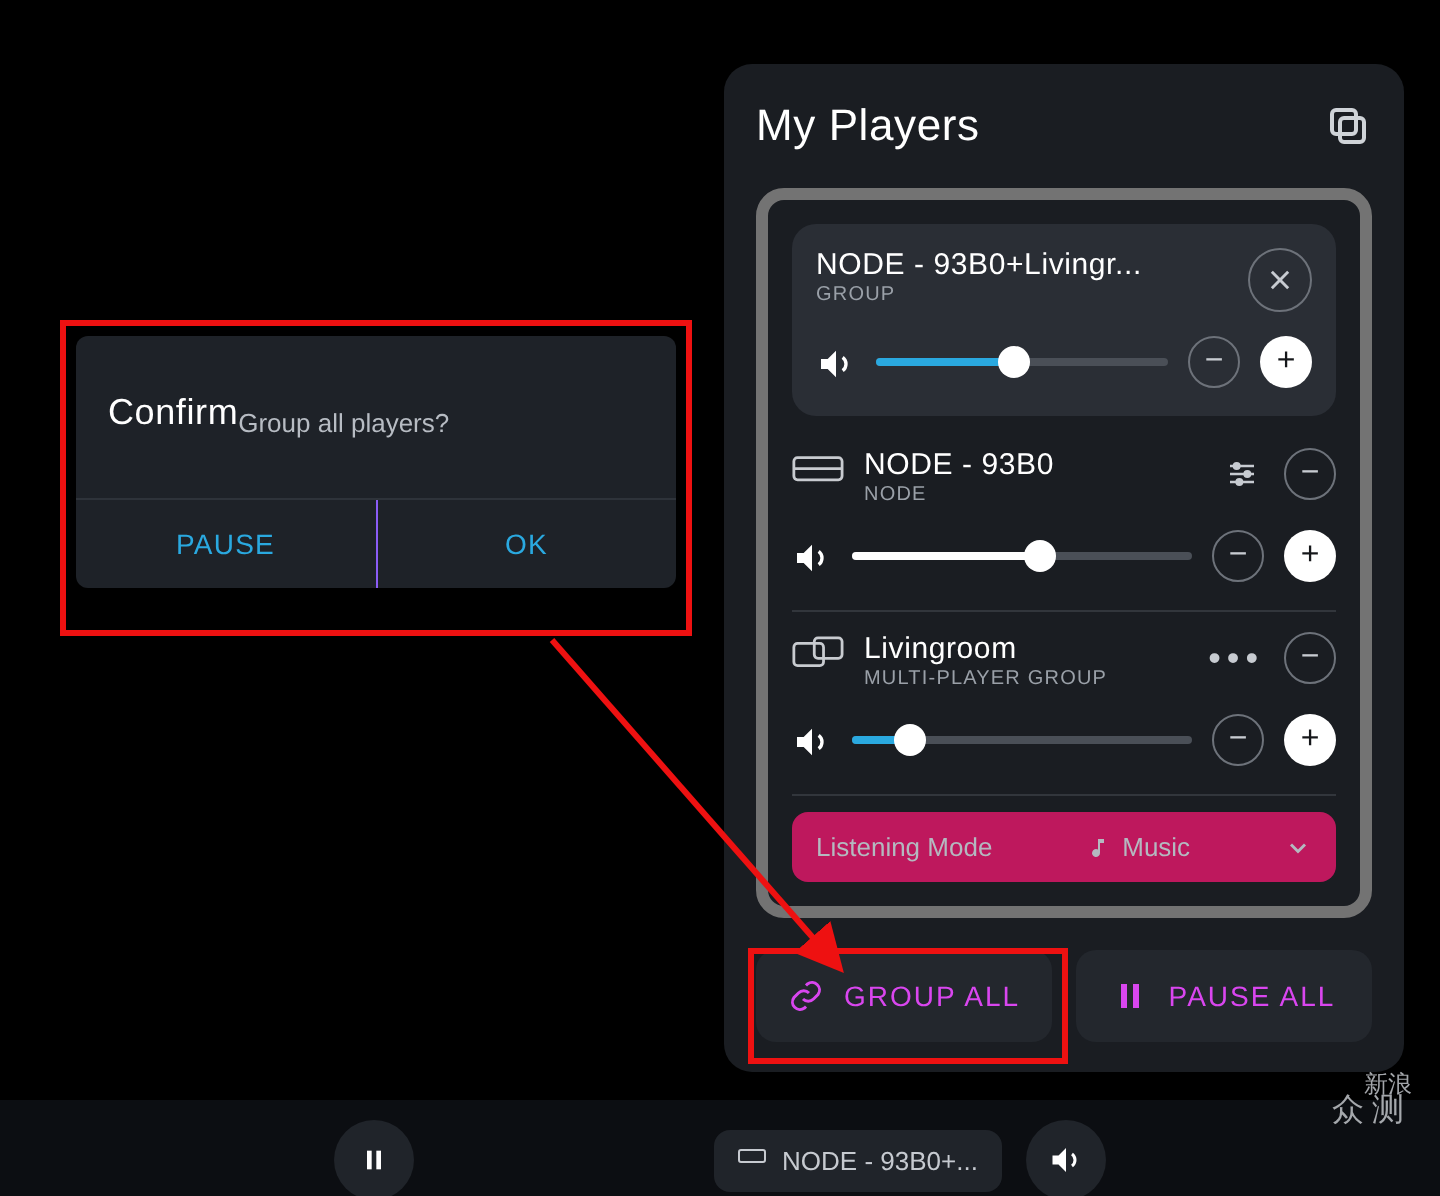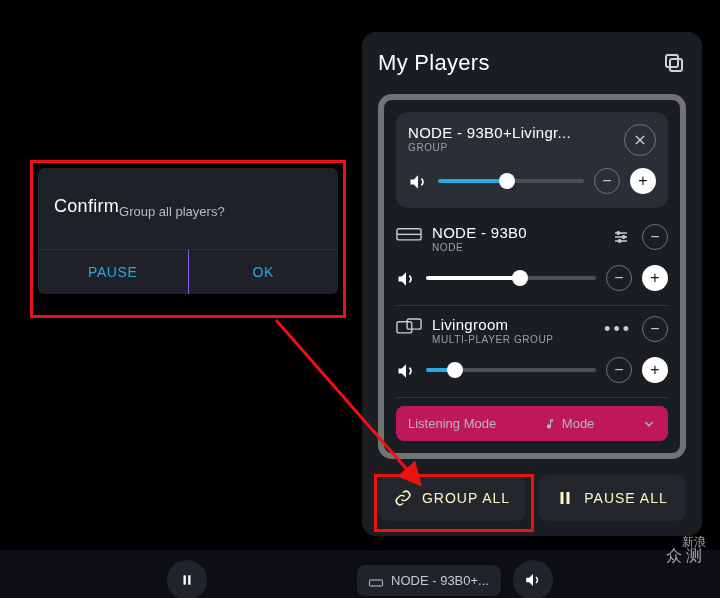--- a/index.html
+++ b/index.html
@@ -40,41 +40,41 @@
   .group-card { background:#2a2e35; border-radius:12px; padding:12px 12px 14px; margin-bottom:6px; }
   .group-card .blk-name { font-size:15px; }
 
   .listen { display:flex; align-items:center; gap:14px; background:#be185d; border-radius:8px; padding:10px 12px; margin-top:8px; font-size:13px; color:#b4b9c0; }
   .listen .lbl { flex:0 0 auto; }
   .listen .mode { display:flex; align-items:center; gap:6px; }
   .listen .sp { flex:1; }
   .chev { width:14px; height:14px; color:#b4b9c0; }
 
   .btn-row { display:flex; gap:12px; margin-top:16px; }
-  .pbtn { flex:1; height:46px; border-radius:10px; background:#23272d; display:flex; align-items:center; justify-content:center; gap:10px; color:#fef9c3; font-size:14px; letter-spacing:1px; cursor:pointer; }
+  .pbtn { flex:1; height:46px; border-radius:10px; background:#23272d; display:flex; align-items:center; justify-content:center; gap:10px; color:#d946ef; font-size:14px; letter-spacing:1px; cursor:pointer; }
   .pbtn svg { width:18px; height:18px; }
 
   
   .dialog { position:absolute; left:38px; top:168px; width:300px; background:#1e2228; border-radius:6px; overflow:hidden; }
   .dlg-body { text-align:center; padding:28px 16px 22px; display:flex; flex-direction:row; align-items:center; }
   .dlg-title { font-size:18px; font-weight:500; letter-spacing:.3px; margin-bottom:10px;}
   .dlg-msg { font-size:13px; color:#b7bcc3; }
   .dlg-ftr { display:flex; border-top:1px solid #2e333a; }
   .dlg-btn { flex:1; text-align:center; padding:14px 0; color:#2aa9e0; font-size:14px; letter-spacing:.6px; cursor:pointer; }
   .dlg-btn + .dlg-btn { border-left:1px solid #8b5cf6; }
 
   
   .hl { position:absolute; border:3px solid #e11; pointer-events:none; }
   .hl1 { left:30px; top:160px; width:316px; height:158px; }
   .hl2 { left:374px; top:474px; width:160px; height:58px; }
   .arrow { position:absolute; left:268px; top:312px; width:170px; height:180px; pointer-events:none; }
 
   
   .bottombar { position:absolute; left:0; right:0; bottom:-12px; height:60px; background:#0c0e12; display:flex; align-items:center; justify-content:center; gap:150px; }
-  .now-btn { display:flex; align-items:flex-end; gap:8px; background:#20242a; border-radius:8px; padding:8px 12px; color:#c6cad0; font-size:13px; cursor:pointer; }
+  .now-btn { display:flex; align-items:flex-start; gap:8px; background:#20242a; border-radius:8px; padding:8px 12px; color:#c6cad0; font-size:13px; cursor:pointer; }
   .play-circ { width:40px; height:40px; border-radius:50%; background:#20242a; display:flex; align-items:center; justify-content:center; color:#fff; }
   .vol-circ { width:40px; height:40px; border-radius:50%; background:#20242a; display:flex; align-items:center; justify-content:center; color:#fff; }
 
   
   .wm { position:absolute; right:14px; bottom:34px; color:#c0c3c8; font-size:16px; letter-spacing:4px; opacity:.85; display:flex; flex-direction:column; align-items:flex-end; line-height:1; pointer-events:none; }
   .wm span:first-child { font-size:12px; letter-spacing:0; }
 </style>
 </head>
 <body>
 
@@ -194,21 +194,21 @@
       </div>
     </div>
 
     <div class="listen">
       <span class="lbl">Listening Mode</span>
       <span class="sp"></span>
       <span class="mode">
         <svg width="12" height="12" viewBox="0 0 24 24" fill="currentColor">
             <path d="M12 3v10.55A4 4 0 1014 17V7h4V3h-6z"></path>
           </svg>
-        <span>Mode</span>
+        <span>Music</span>
       </span>
       <span class="sp"></span>
       <span class="chev">
         <svg viewBox="0 0 24 24" fill="none" stroke="currentColor" stroke-width="2.5">
             <path d="M6 9l6 6 6-6"></path>
           </svg>
       </span>
     </div>
   </div>
 

